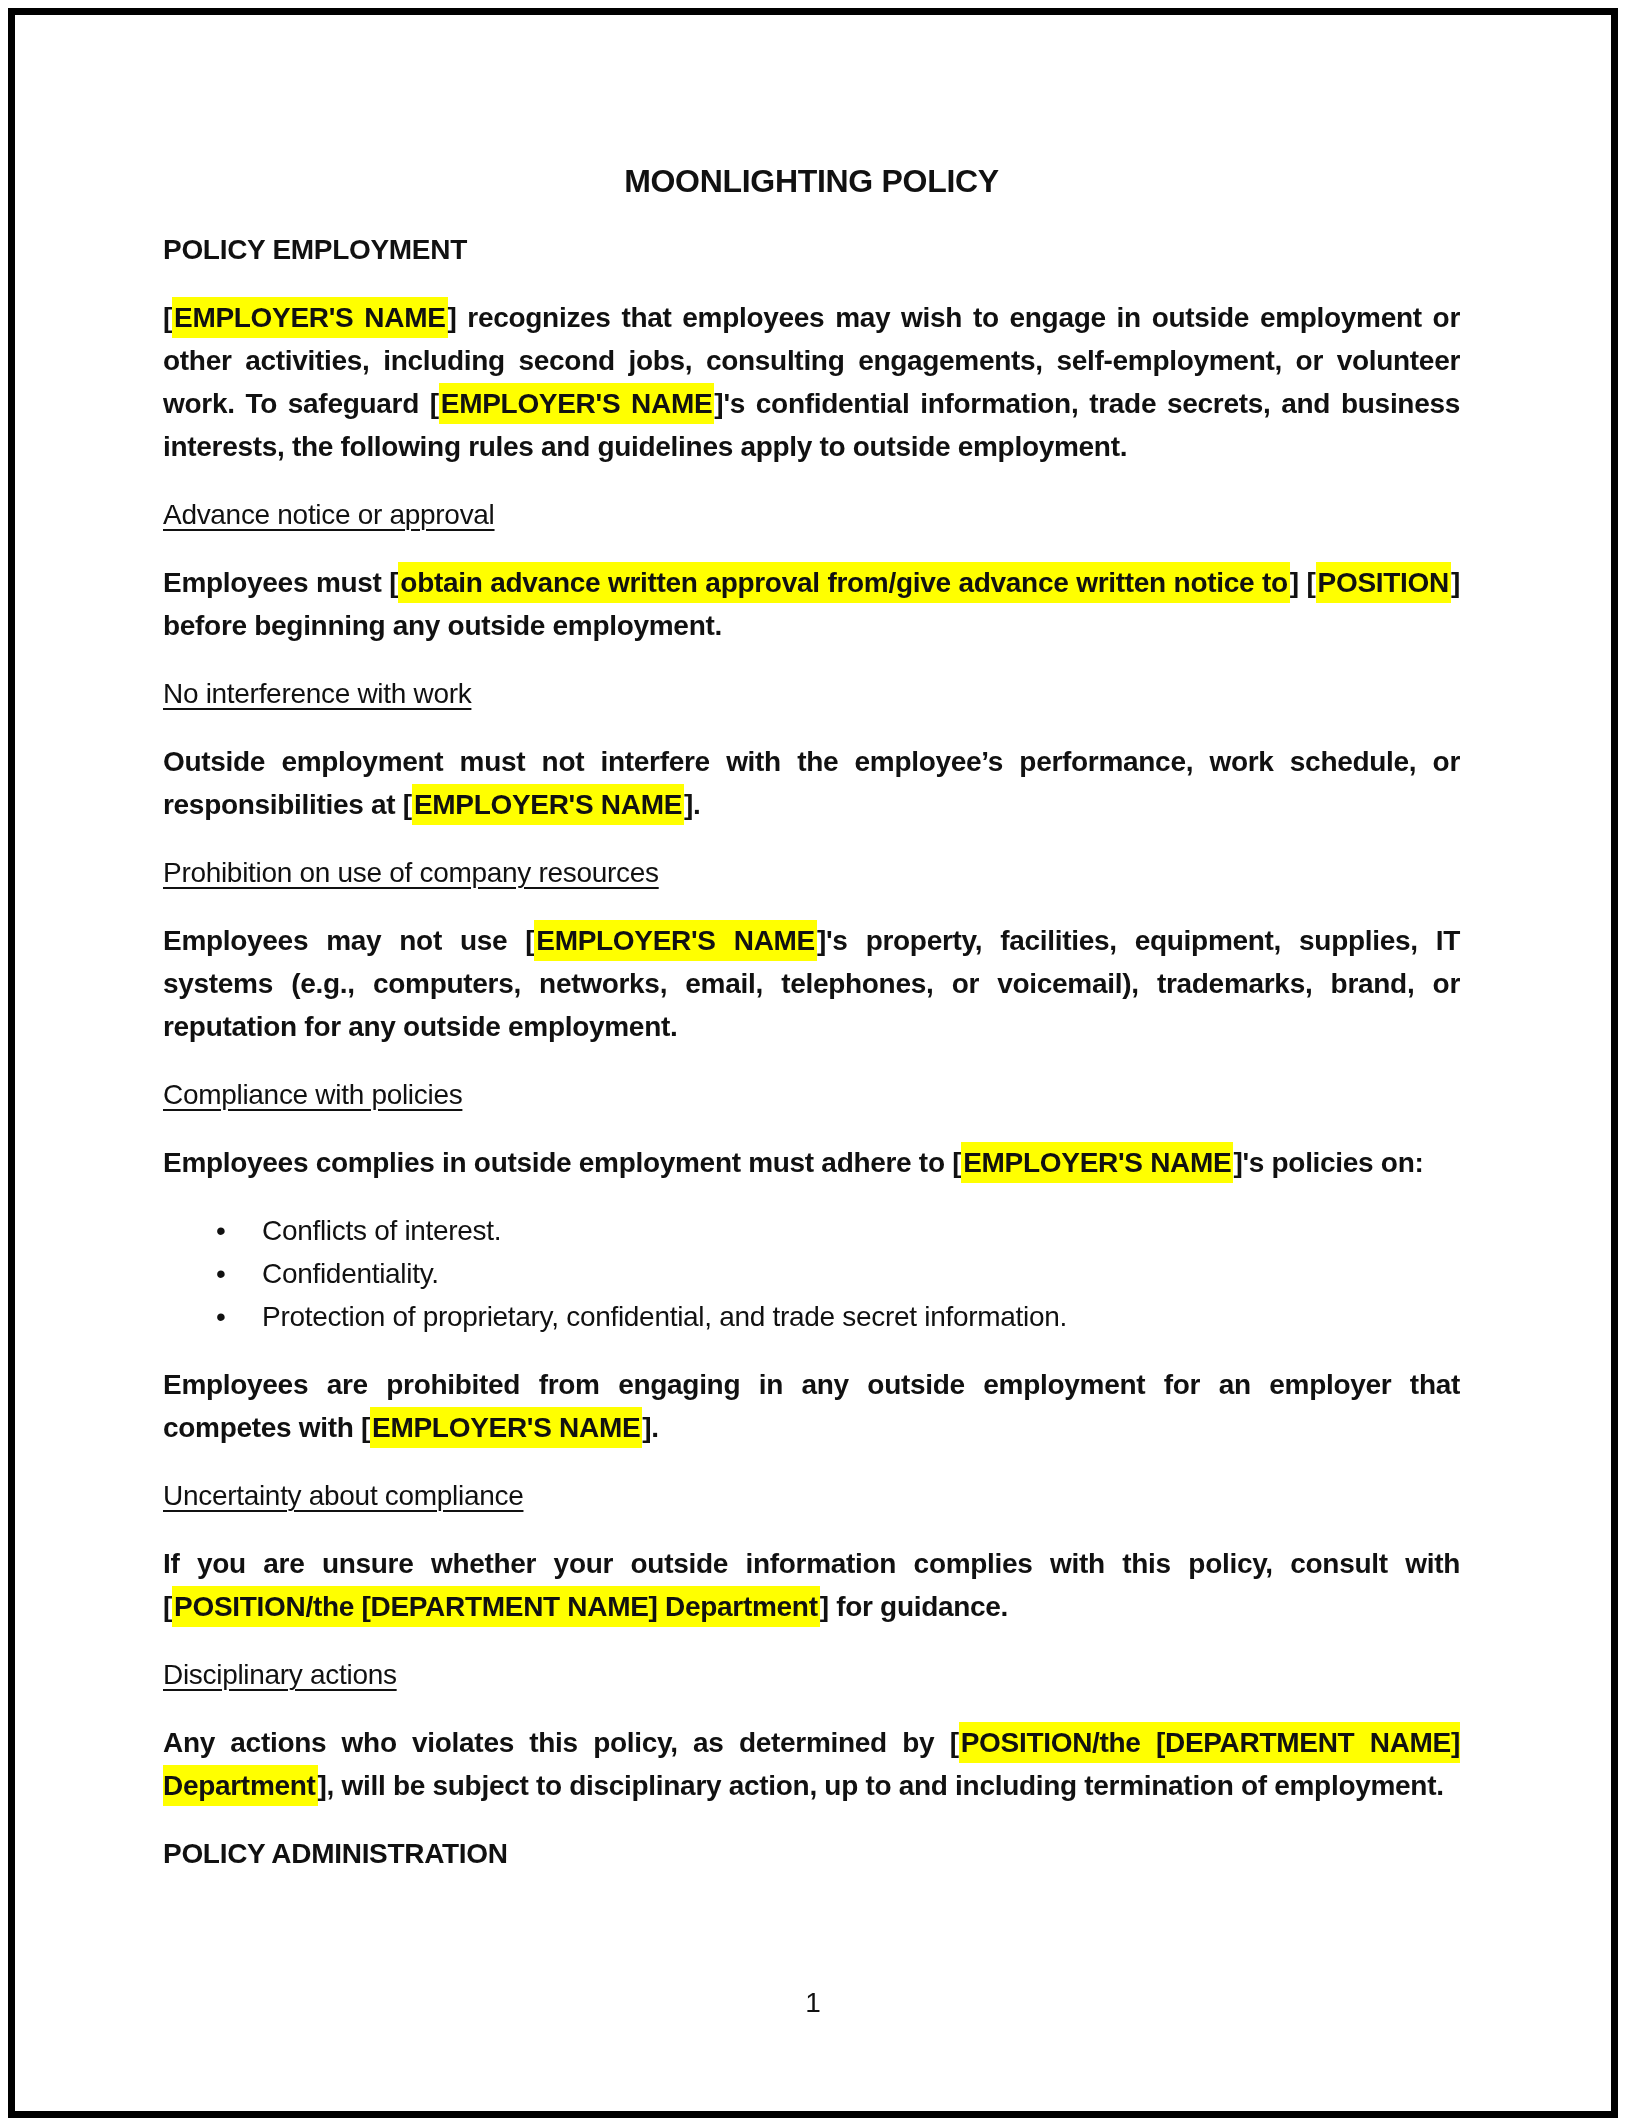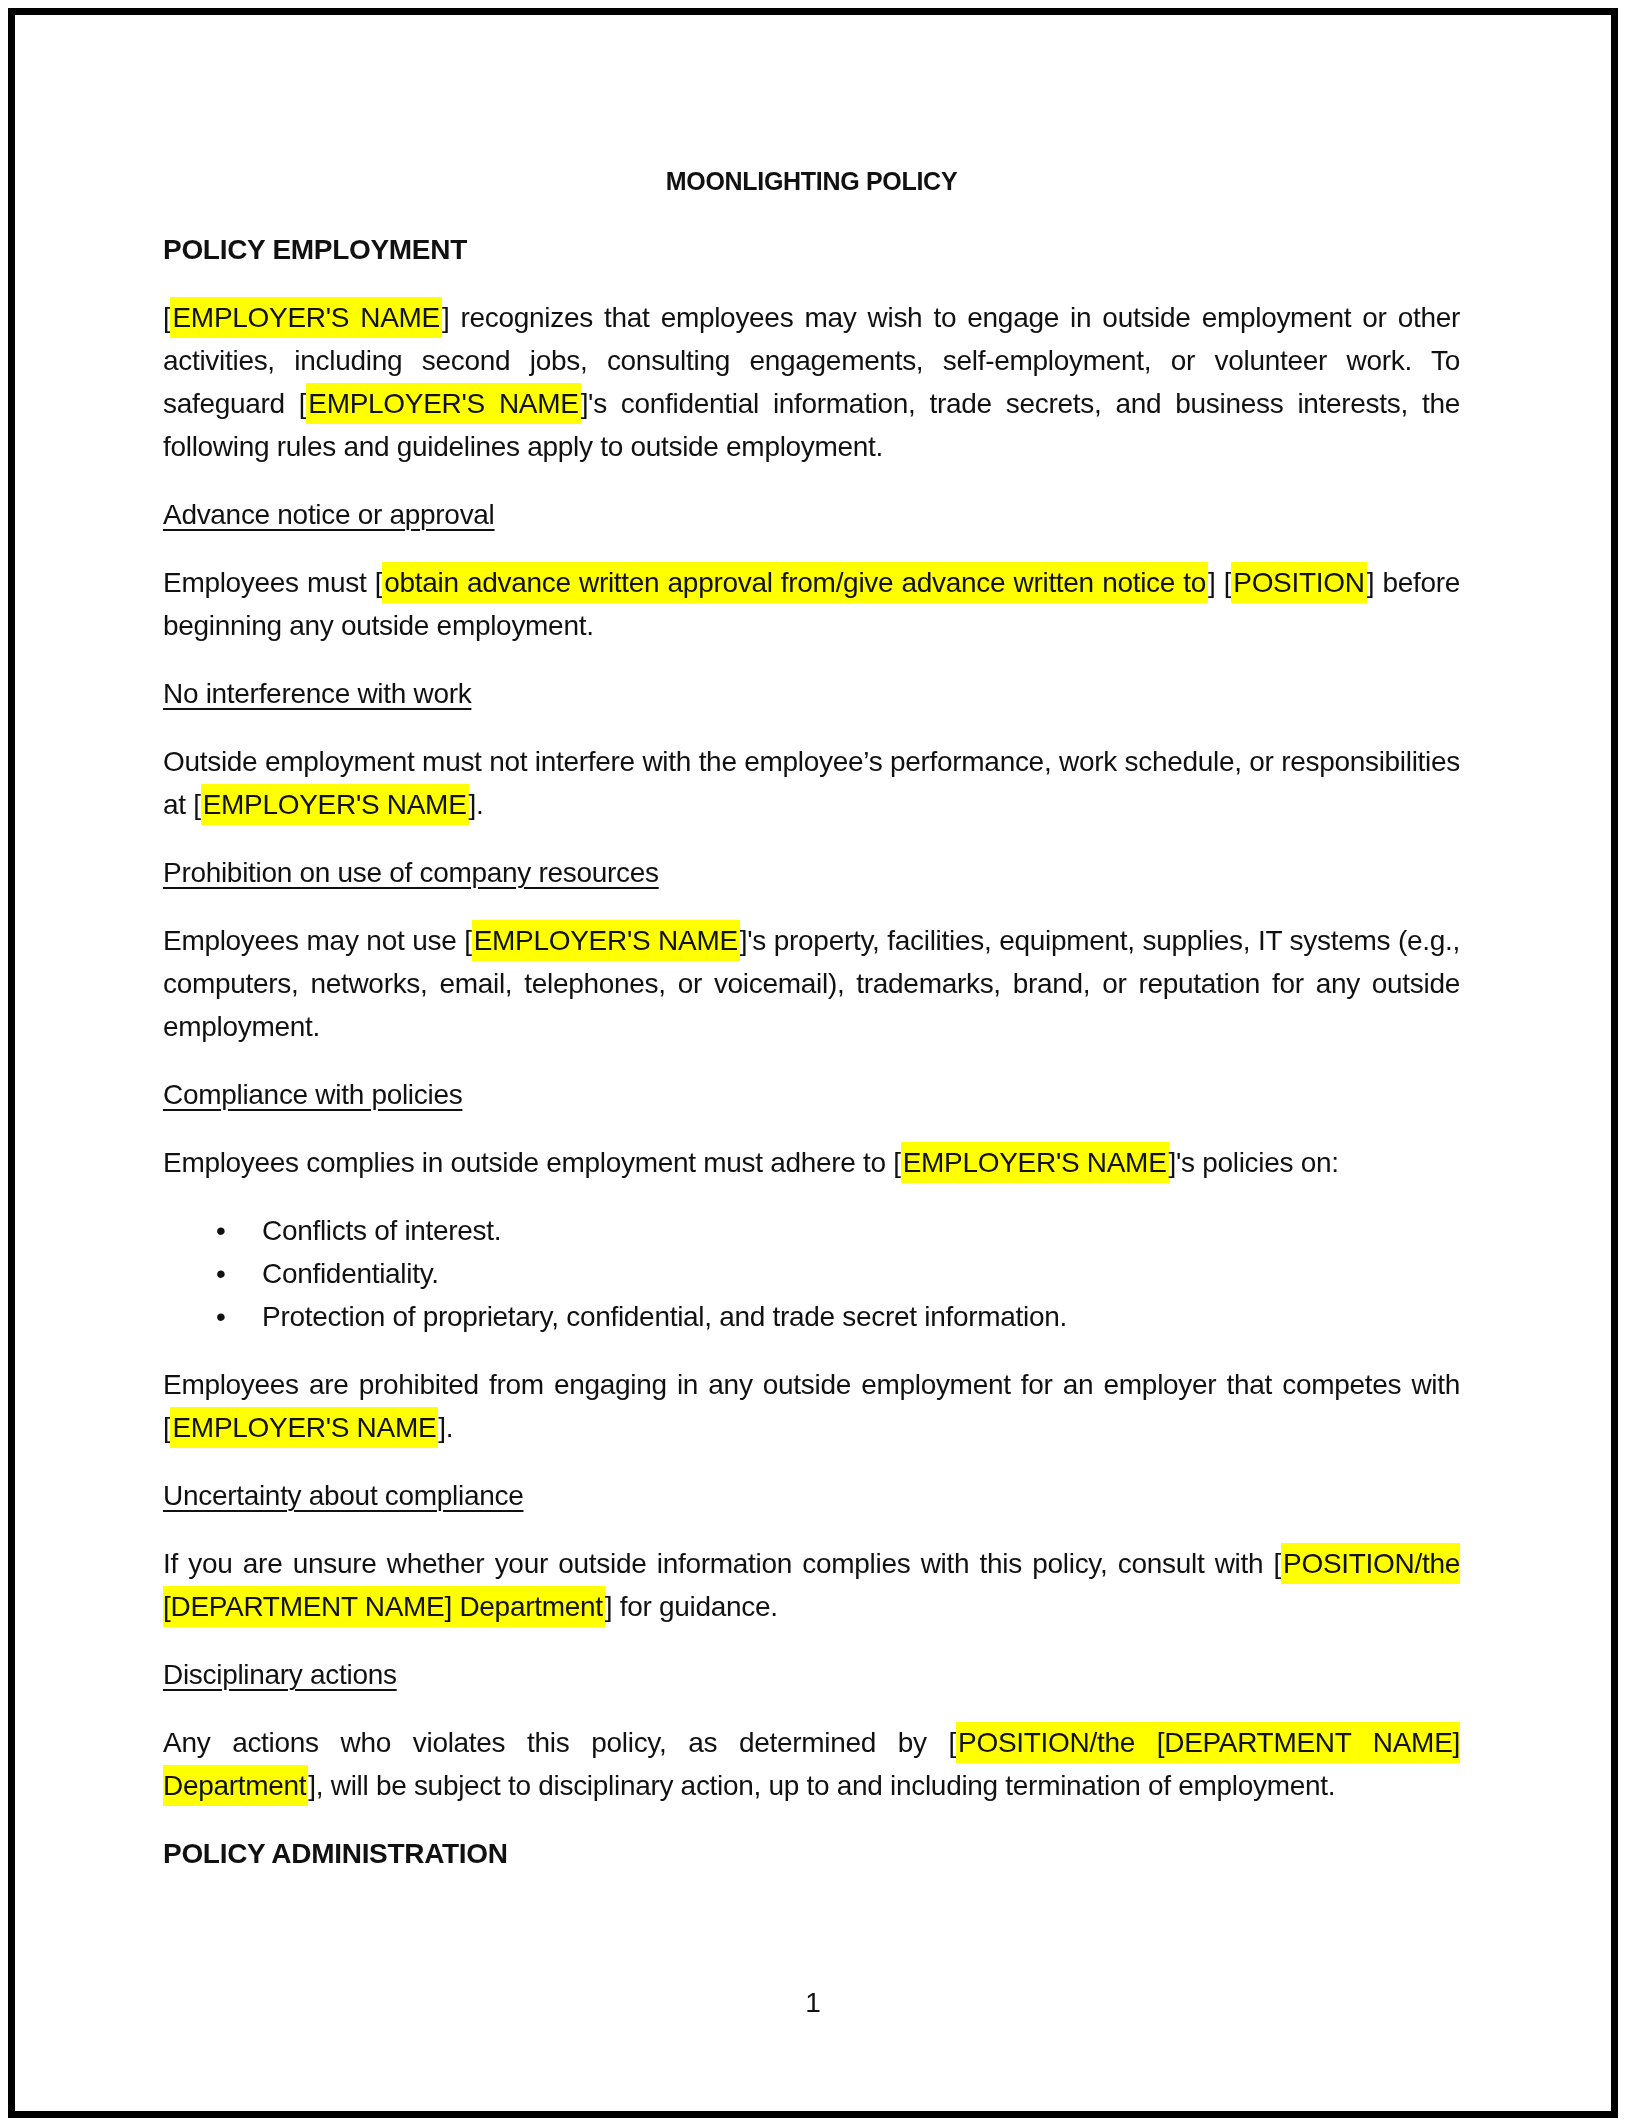--- a/index.html
+++ b/index.html
@@ -23,38 +23,39 @@
     position: absolute;
     left: 163px; top: 160px;
     width: 1297px;
     font-size: 28px;
     line-height: 43px;
     letter-spacing: -0.3px;
   }
   .doc-title {
     text-align: center;
     font-weight: bold;
-    font-size: 25px;
+    font-size: 32px;
     margin-bottom: 25px;
   }
   .h-bold {
     font-weight: bold;
     margin-bottom: 25px;
   }
   .h-underline {
     margin-bottom: 25px;
   }
   .h-underline > span {
     text-decoration: underline;
     text-decoration-thickness: 2px;
     text-underline-offset: 5px;
   }
   .para {
     text-align: justify;
     margin-bottom: 25px;
+    font-weight: bold;
   }
   .hl {
     background: #ffff00;
     padding: 5px 2px;
   }
   .bullets { margin-bottom: 25px; }
   .bullet-item { display: flex; }
   .bullet-dot {
     flex: none;
     width: 99px;

